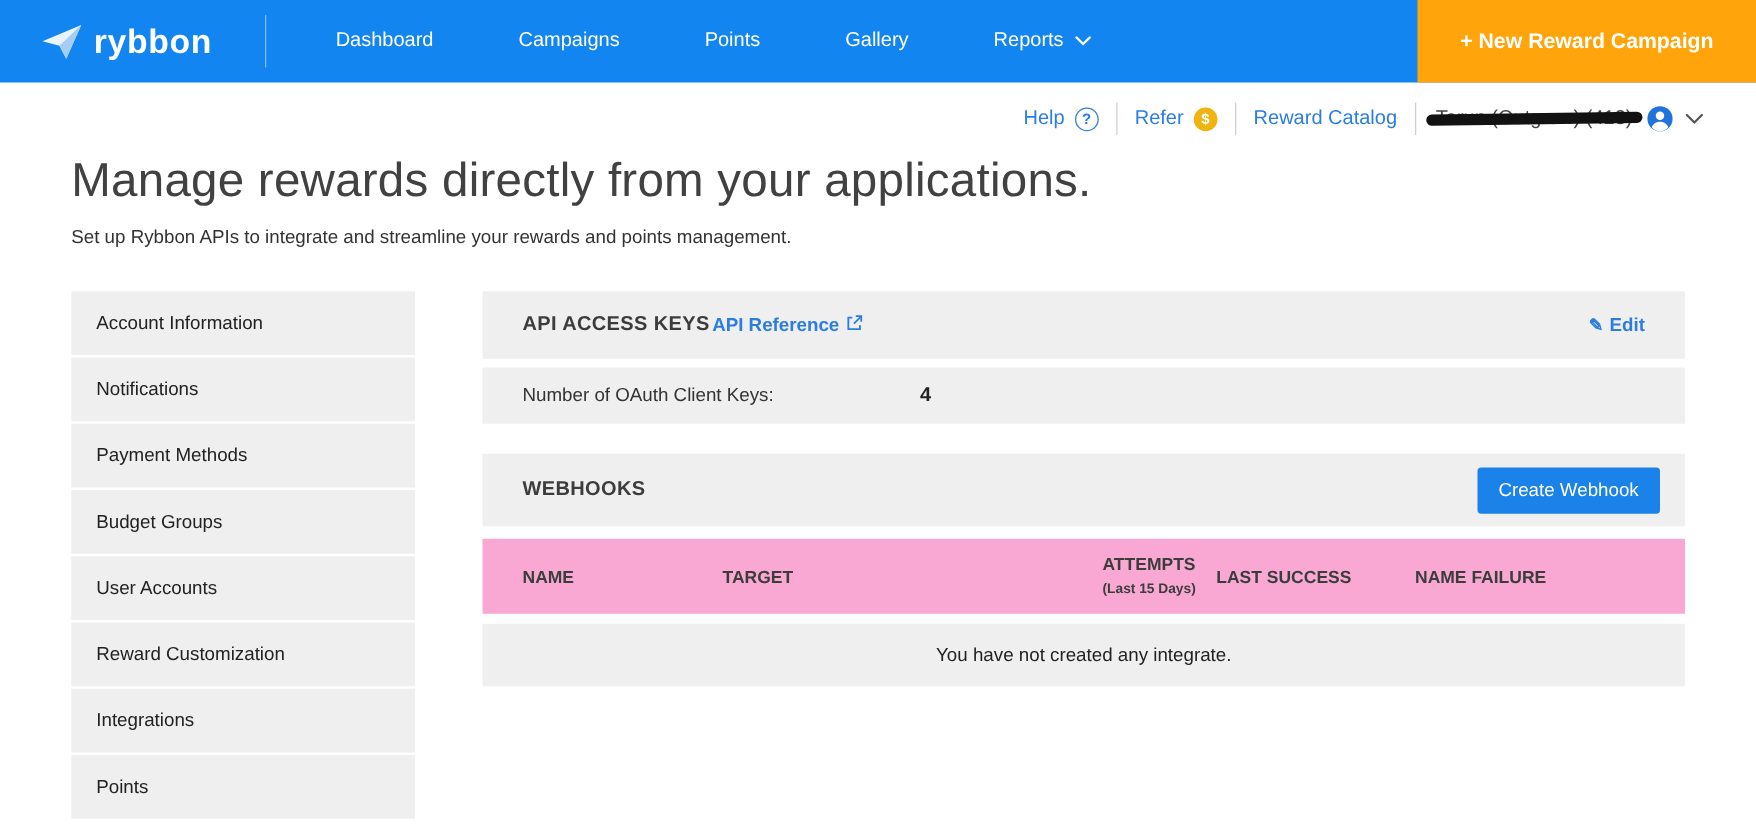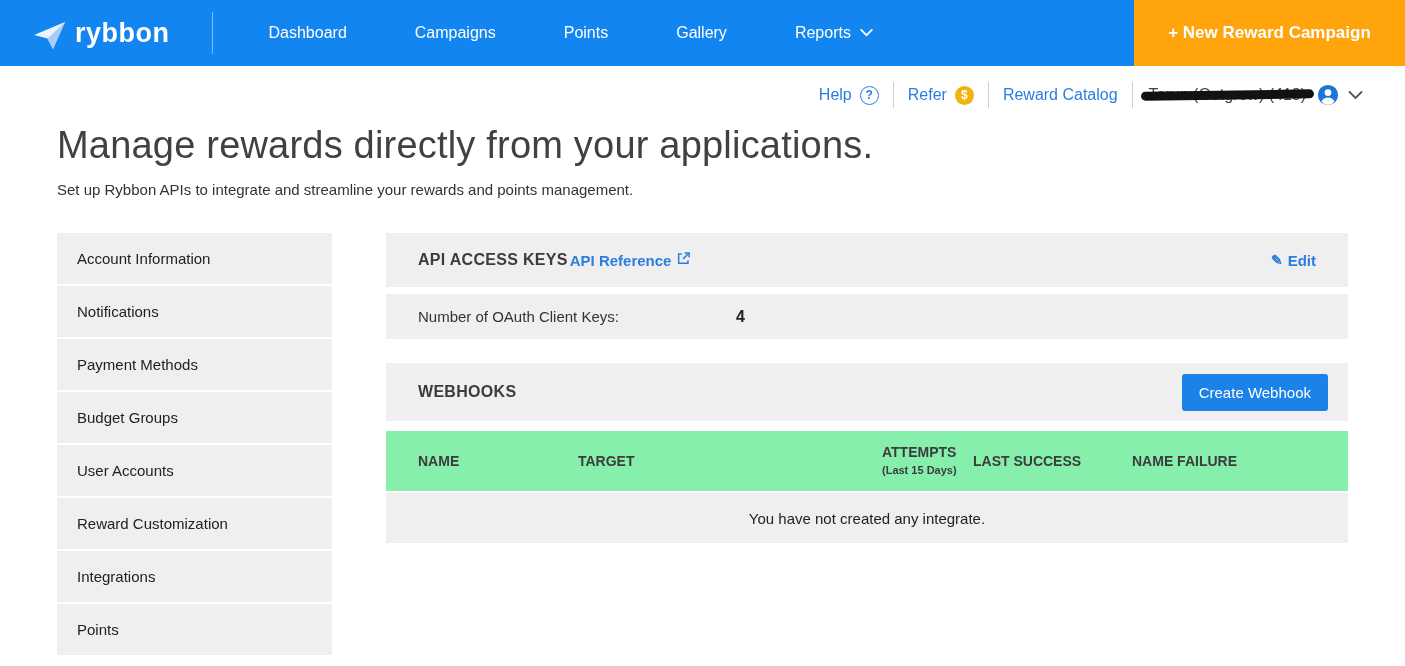--- a/index.html
+++ b/index.html
@@ -1,21 +1,21 @@
 <!DOCTYPE html>
 <html><head>
 <meta charset="utf-8">
 <style>
   * { margin: 0; padding: 0; box-sizing: border-box; }
   html, body { width: 1405px; height: 666px; overflow: hidden; background: #ffffff;
     font-family: "Liberation Sans", sans-serif; }
 
   
   .topnav { height: 66px; background: #1385F0; display: flex; align-items: center; position: relative; }
-  .brand { display: flex; align-items: flex-end; gap: 10px; margin-left: 34px; cursor: pointer; }
+  .brand { display: flex; align-items: center; gap: 10px; margin-left: 34px; cursor: pointer; }
   .brand-text { color: #fff; font-size: 27px; font-weight: bold; letter-spacing: 0.5px; }
   .nav-divider { width: 1px; height: 42px; background: rgba(255,255,255,0.45); margin-left: 42px; }
   .nav-items { display: flex; align-items: center; margin-left: 22px; }
   .nav-item { color: #ffffff; font-size: 16px; text-decoration: none; padding: 0 34px; cursor: pointer;
     display: flex; align-items: center; gap: 9px; line-height: 66px; }
   .new-campaign { margin-left: auto; height: 66px; width: 271px; border: none; background: #FFA40A;
     color: #ffffff; font-size: 17px; font-weight: bold; cursor: pointer; font-family: inherit; }
 
   
   .utilbar { height: 58px; display: flex; align-items: center; justify-content: flex-end;
@@ -55,22 +55,22 @@
     display: flex; align-items: center; gap: 5px; cursor: pointer; }
   .pencil { font-size: 14px; }
   .panel-oauth { height: 45px; margin-bottom: 24px; font-size: 15px; color: #333; }
   .oauth-label { width: 318px; }
   .oauth-value { font-weight: bold; font-size: 16px; color: #222; }
   .panel-webhooks { height: 58px; margin-bottom: 10px; padding-right: 20px; }
   .create-webhook { margin-left: auto; background: #1A82E8; color: #fff; border: none; border-radius: 3px;
     font-size: 15px; padding: 10px 17px; cursor: pointer; font-family: inherit; }
 
   
-  .table-head { height: 60px; background: #86efac; display: flex; align-items: center; padding: 0 32px;
-    margin-bottom: 2px; }
+  .table-head { height: 60px; background: #f9a8d4; display: flex; align-items: center; padding: 0 32px;
+    margin-bottom: 8px; }
   .col { font-size: 14px; font-weight: bold; color: #3C3C3C; }
   .col-name { width: 160px; }
   .col-target { width: 304px; }
   .col-attempts { width: 91px; line-height: 1.25; }
   .col-attempts .sub { font-size: 11px; }
   .col-success { width: 159px; }
   .col-failure { flex: 1; }
   .table-empty { height: 50px; background: #EFEFEF; display: flex; align-items: center;
     justify-content: center; font-size: 15px; color: #222; }
 </style>

